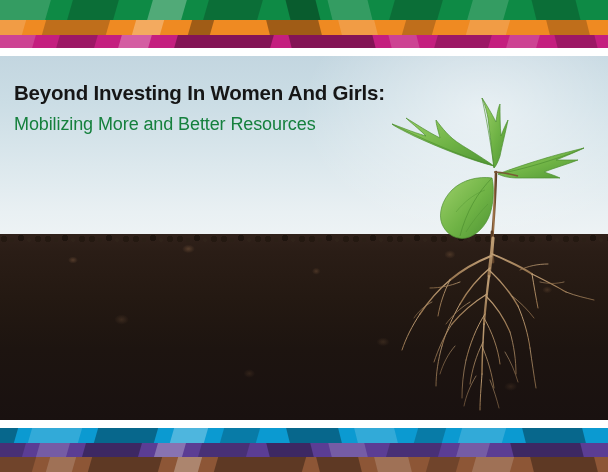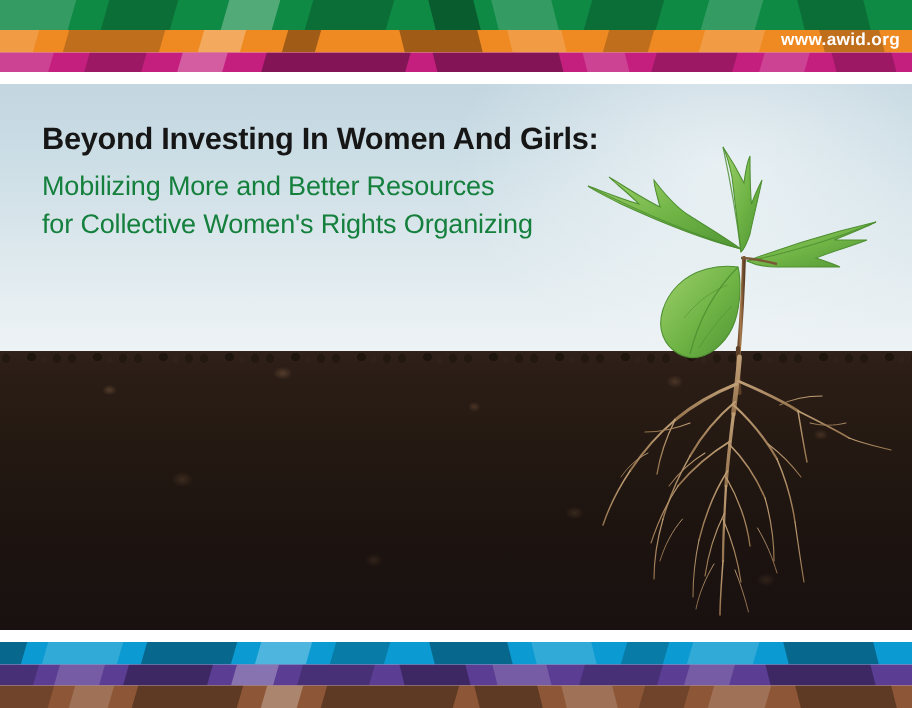--- a/index.html
+++ b/index.html
@@ -79,21 +79,21 @@
       radial-gradient(circle 3px at 38px 7px,#241911 99%,transparent 100%);
     background-repeat:repeat-x;background-size:44px 10px;
   }
 
   
   .plant{position:absolute;left:0;top:0;width:608px;height:364px;}
   .plant svg{display:block;}
 
   
   .headline{
-    position:absolute;left:28px;top:24px;width:392px;z-index:5;
+    position:absolute;left:14px;top:24px;width:392px;z-index:5;
   }
   .hl1{
     font-size:20.5px;font-weight:bold;color:#161616;
     letter-spacing:-.2px;line-height:26px;white-space:nowrap;
     font-family:"Liberation Sans","DejaVu Sans",sans-serif;
   }
   .hl1 .colon{font-weight:bold;}
   .hl2,.hl3{
     font-size:18px;font-weight:normal;color:#15803d;
     line-height:25px;letter-spacing:-.1px;white-space:nowrap;
@@ -151,21 +151,20 @@
       <div class="seg dk skew" style="left:58px;width:38px;"></div>
       <div class="seg lt2 skew" style="left:120px;width:30px;"></div>
       <div class="seg dk2 skew" style="left:176px;width:96px;"></div>
       <div class="seg dk2 skewr" style="left:290px;width:84px;"></div>
       <div class="seg lt skewr" style="left:390px;width:28px;"></div>
       <div class="seg dk skew" style="left:436px;width:54px;"></div>
       <div class="seg lt skew" style="left:508px;width:30px;"></div>
       <div class="seg dk skewr" style="left:556px;width:40px;"></div>
     </div>
 
-    <div class="topbar-url">www.awid.org</div>
   </div>
   <div class="topgap"></div>
 
   <div class="photo">
     <div class="sky"></div>
     <div class="sky-glow"></div>
     <div class="soil"></div>
     <div class="soil-edge"></div>
 
     <div class="plant">
@@ -262,21 +261,20 @@
           <path d="M490 324 C494 334, 497 344, 499 352" stroke-width=".6"></path>
           <path d="M540 226 C548 228, 556 228, 564 226" stroke-width=".6"></path>
           <path d="M432 246 C424 250, 418 256, 414 262" stroke-width=".6"></path>
         </g>
       </svg>
     </div>
 
     <div class="headline">
       <div class="hl1"><span>Beyond Investing In Women And Girls</span><span class="colon">:</span></div>
       <div class="hl2">Mobilizing More and Better Resources</div>
-      <div class="hl3">for Collective Women's Rights Organizing</div>
     </div>
 
   </div>
 
   <div class="botgap"></div>
   <div class="botbar">
 
     <div class="band band-cyan">
       <div class="seg dk2 skew" style="left:-10px;width:26px;"></div>
       <div class="seg lt skew" style="left:30px;width:50px;"></div>

